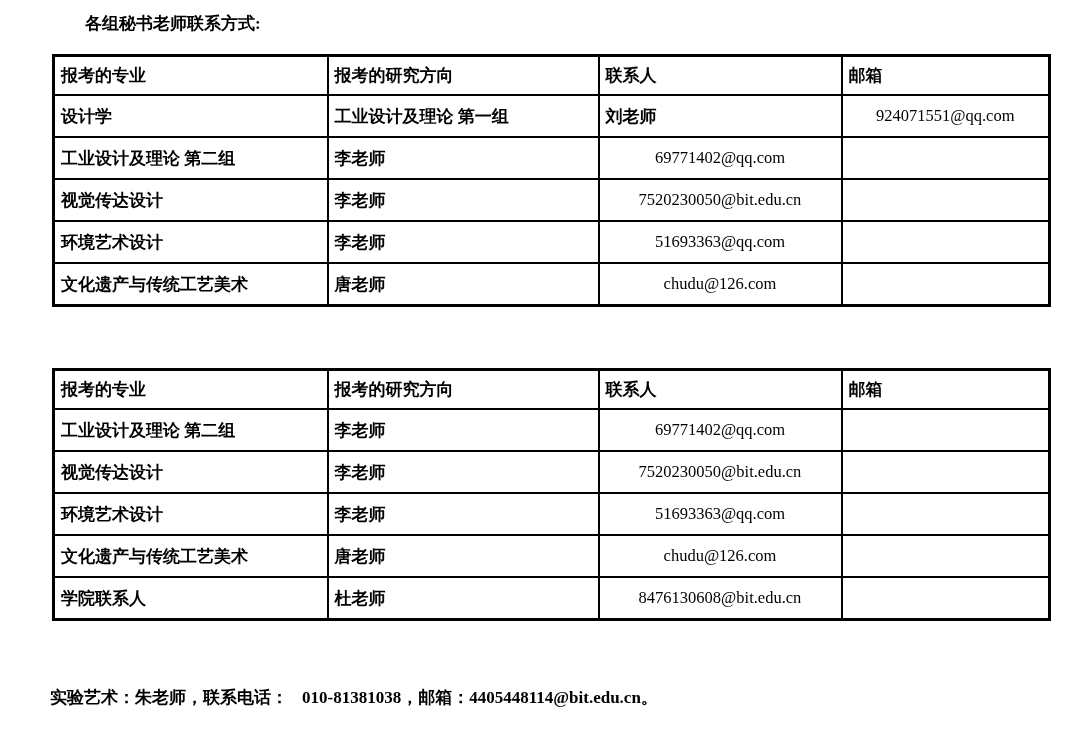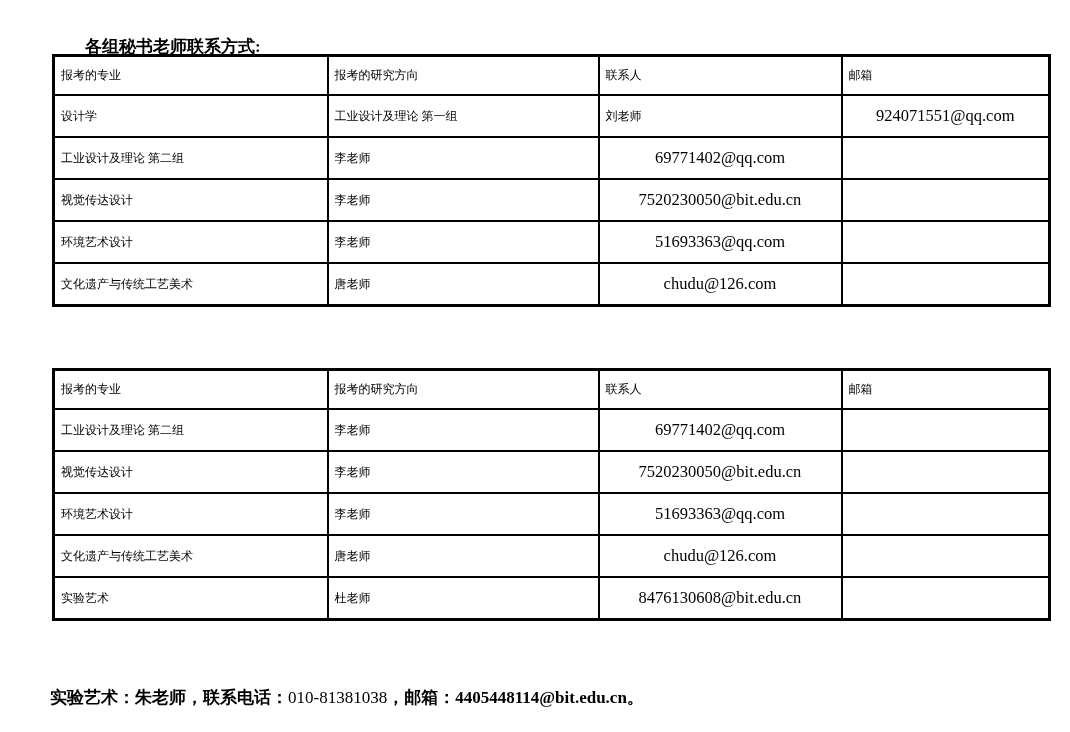--- a/index.html
+++ b/index.html
@@ -16,21 +16,20 @@
     font-family: "Liberation Serif", "DejaVu Serif", serif;
   }
   .doc-title {
     position: absolute;
     left: 85px;
     top: 13px;
     font-size: 17px;
     font-weight: bold;
     line-height: 22px;
     white-space: nowrap;
-    margin-top: 23px;
   }
   table.contact-table {
     position: absolute;
     left: 52px;
     width: 996px;
     border-collapse: collapse;
     table-layout: fixed;
     border: 3px solid #000000;
   }
   table.t1 { top: 54px; }
@@ -39,43 +38,44 @@
   col.c2 { width: 271px; }
   col.c3 { width: 243px; }
   col.c4 { width: 208px; }
   .contact-table th,
   .contact-table td {
     border: 2px solid #000000;
     padding: 0 6px;
     height: 40px;
     vertical-align: middle;
     text-align: left;
-    font-size: 12px;
-    font-weight: normal;
+    font-size: 17px;
+    font-weight: bold;
     white-space: nowrap;
     overflow: hidden;
   }
   .contact-table thead th { height: 37px; }
   .contact-table td.latin {
     font-weight: normal;
     font-size: 16.5px;
     text-align: center;
   }
   .page-footer {
     position: absolute;
     left: 50px;
     top: 687px;
     margin: 0;
     font-size: 17px;
     font-weight: bold;
     line-height: 22px;
     white-space: nowrap;
   }
   .page-footer .num {
-    font-weight: normal;
+    font-weight: bold;
+    margin-left: 14px;
   }
 </style>
 </head>
 <body>
 
 <div class="doc-title">各组秘书老师联系方式:</div>
 
 <table class="contact-table t1">
   <colgroup>
     <col class="c1">
@@ -159,21 +159,21 @@
         <td class="latin">51693363@qq.com</td>
         <td></td>
       </tr>
       <tr>
         <td>文化遗产与传统工艺美术</td>
         <td>唐老师</td>
         <td class="latin">chudu@126.com</td>
         <td></td>
       </tr>
       <tr>
-        <td>实验艺术</td>
+        <td>学院联系人</td>
         <td>杜老师</td>
         <td class="latin">8476130608@bit.edu.cn</td>
         <td></td>
       </tr>
     </tbody>
 </table>
 
 <p class="page-footer"><span>实验艺术：朱老师，联系电话：</span><span class="num">010-81381038</span><span>，邮箱：</span><span>4405448114@bit.edu.cn</span><span>。</span></p>
 
 </body></html>

